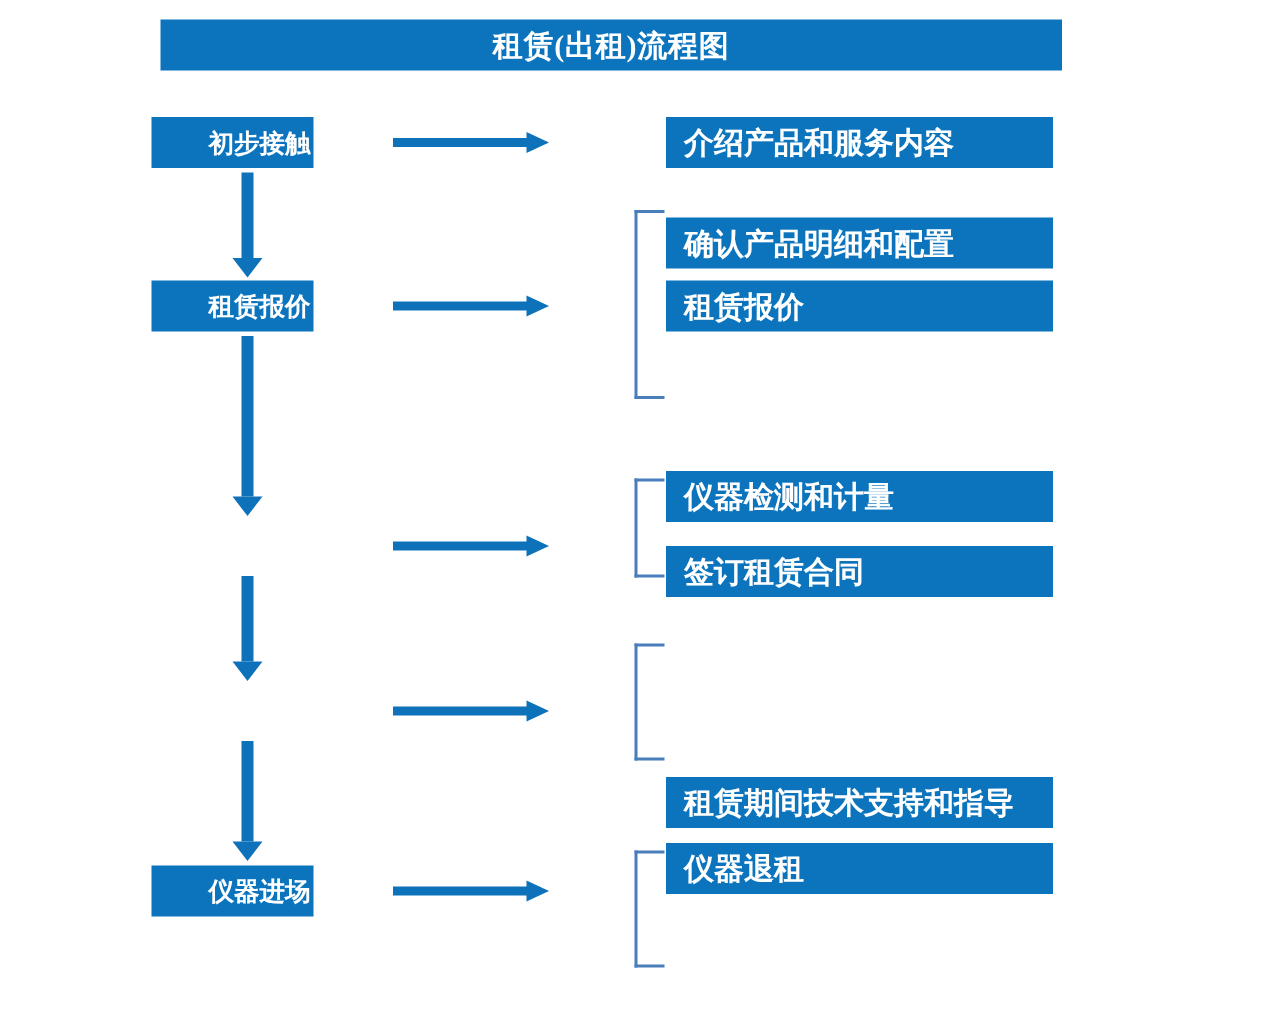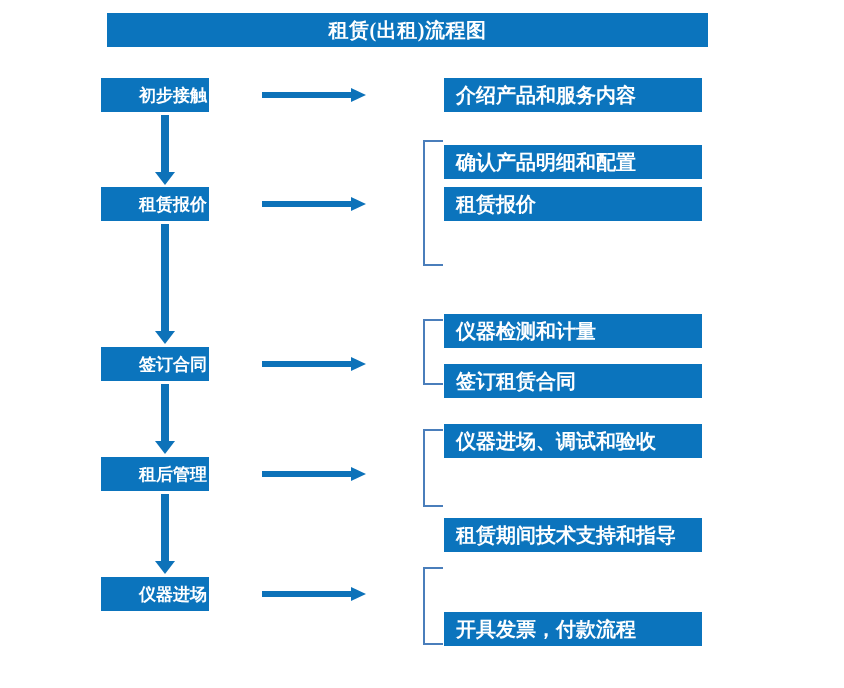--- a/index.html
+++ b/index.html
@@ -92,22 +92,20 @@
 </style>
 </head>
 <body>
 
 <div id="canvas">
 
   <div class="title-bar">租赁(出租)流程图</div>
 
   <div class="box stage-box" style="top:78px">初步接触</div>
   <div class="box stage-box" style="top:187px">租赁报价</div>
-  <div class="box stage-box" style="top:347px">签订合同</div>
-  <div class="box stage-box" style="top:457px">租后管理</div>
   <div class="box stage-box" style="top:577px">仪器进场</div>
 
   <div class="v-arrow" style="top:115px;height:70px">
     <div class="shaft" style="height:57px"></div>
     <div class="head"></div>
   </div>
   <div class="v-arrow" style="top:224px;height:120px">
     <div class="shaft" style="height:107px"></div>
     <div class="head"></div>
   </div>
@@ -144,17 +142,16 @@
   <div class="bracket" style="top:140px;height:126px"></div>
   <div class="bracket" style="top:319px;height:66px"></div>
   <div class="bracket" style="top:429px;height:78px"></div>
   <div class="bracket" style="top:567px;height:78px"></div>
 
   <div class="box detail-box" style="top:78px">介绍产品和服务内容</div>
   <div class="box detail-box" style="top:145px">确认产品明细和配置</div>
   <div class="box detail-box" style="top:187px">租赁报价</div>
   <div class="box detail-box" style="top:314px">仪器检测和计量</div>
   <div class="box detail-box" style="top:364px">签订租赁合同</div>
-  <div class="box detail-box" style="top:424px">仪器进场、调试和验收</div>
   <div class="box detail-box" style="top:518px">租赁期间技术支持和指导</div>
-  <div class="box detail-box" style="top:612px">开具发票，付款流程</div>
+  <div class="box detail-box" style="top:562px">仪器退租</div>
 
 </div>
 
 </body></html>

